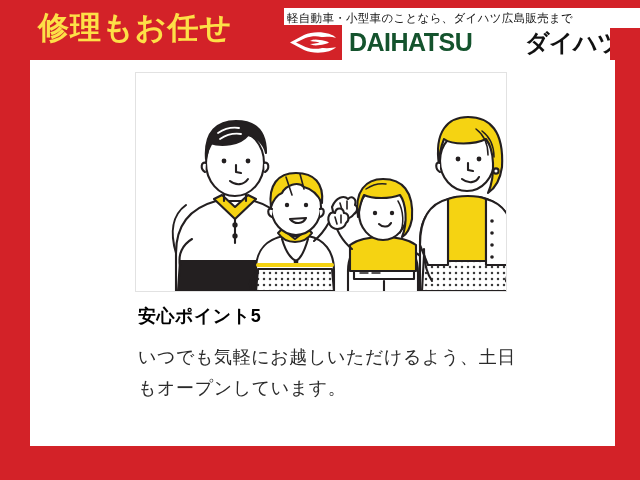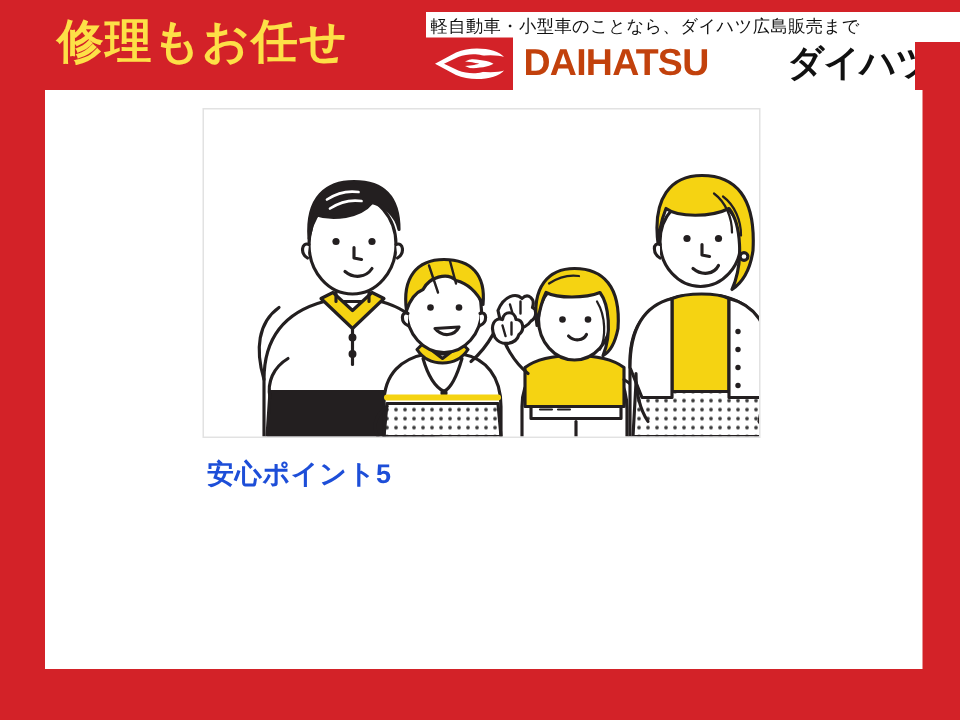--- a/index.html
+++ b/index.html
@@ -99,21 +99,21 @@
     height: 35px;
     background: #ffffff;
     overflow: hidden;
   }
   .wordmark-en {
     position: absolute;
     left: 7px;
     top: 3px;
     font-size: 25px;
     font-weight: bold;
-    color: #c2410c;
+    color: #14532d;
     letter-spacing: -0.5px;
     line-height: 29px;
     white-space: nowrap;
   }
   .wordmark-jp {
     position: absolute;
     left: 183px;
     top: 4px;
     font-size: 24px;
     font-weight: bold;
@@ -151,21 +151,21 @@
 
   .caption-block {
     position: absolute;
     left: 108px;
     top: 243px;
     width: 420px;
   }
   .point-label {
     font-size: 18px;
     font-weight: bold;
-    color: #1d4ed8;
+    color: #000000;
     letter-spacing: 0.5px;
     line-height: 26px;
     margin: 0;
   }
   .point-title {
     font-size: 24px;
     font-weight: bold;
     color: #c2103c;
     letter-spacing: 1px;
     line-height: 34px;
@@ -349,16 +349,17 @@
           <circle cx="322" cy="86" r="2.4" fill="#231f20" stroke="none"></circle>
           <circle cx="343" cy="86" r="2.4" fill="#231f20" stroke="none"></circle>
           <path d="M332 90 L332 97 L337 98" fill="none"></path>
           <path d="M326 106 C332 111 340 110 343 104" fill="none"></path>
         </g>
       </svg>
     </div>
 
     <div class="caption-block">
       <p class="point-label">安心ポイント5</p>
+      <p class="body-text">いつでも気軽にお越しいただけるよう、土日もオープンしています。</p>
     </div>
 
   </div>
 </div>
 
 </body></html>

